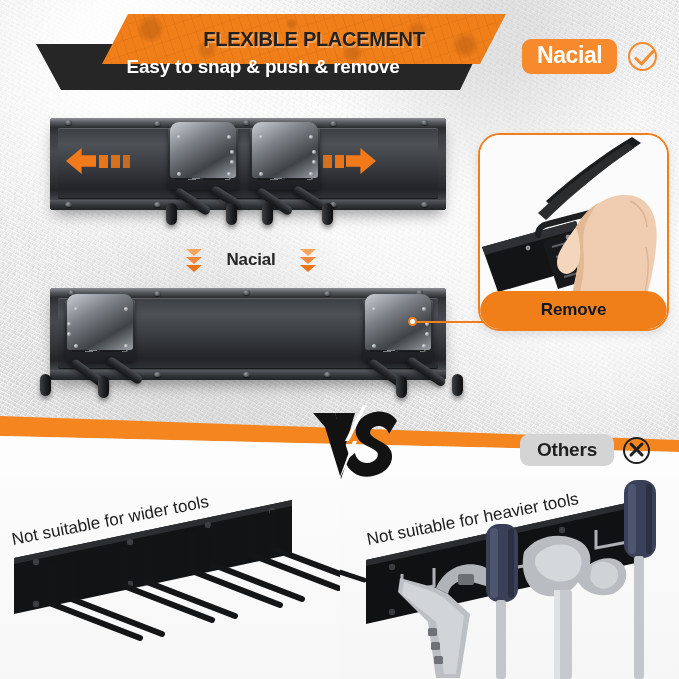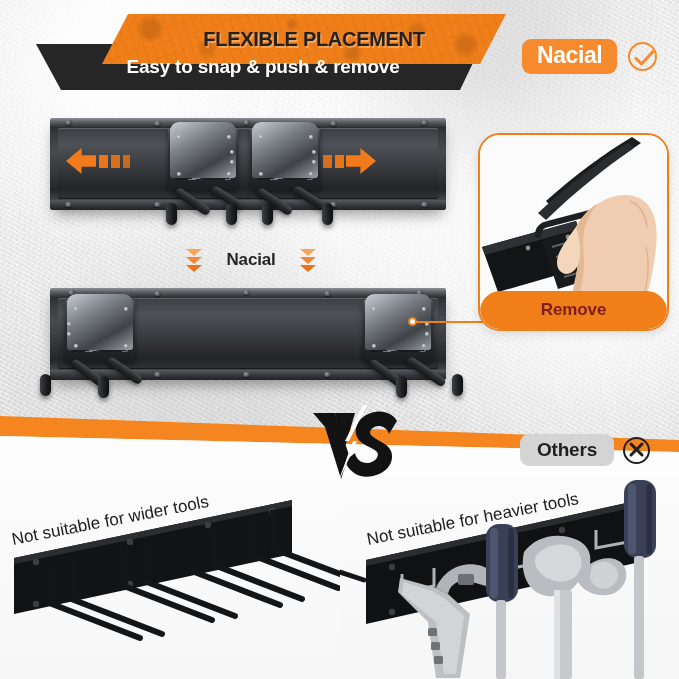--- a/index.html
+++ b/index.html
@@ -206,21 +206,21 @@
     position:absolute; left:478px; top:133px; width:191px; height:198px;
     border:2.4px solid #F07F1A; border-radius:22px;
     background:#fbfbfb; overflow:hidden; z-index:7;
     box-shadow:0 4px 10px rgba(0,0,0,.10);
   }
   .remove-photo{ position:absolute; inset:0; overflow:hidden; }
   .remove-caption{
     position:absolute; left:0; right:0; bottom:0; height:38px;
     background:#F07F1A; border-radius:22px 22px 19px 19px;
     display:flex; align-items:center; justify-content:center;
-    color:#7f1d1d; font-size:17px; font-weight:bold; letter-spacing:-.1px;
+    color:#0f172a; font-size:17px; font-weight:bold; letter-spacing:-.1px;
   }
 
   
   .divider{ position:absolute; left:0; top:396px; width:679px; height:80px; z-index:8; }
 
   
   .vs{
     position:absolute; left:311px; top:405px; width:86px; height:74px; z-index:12;
   }
 

